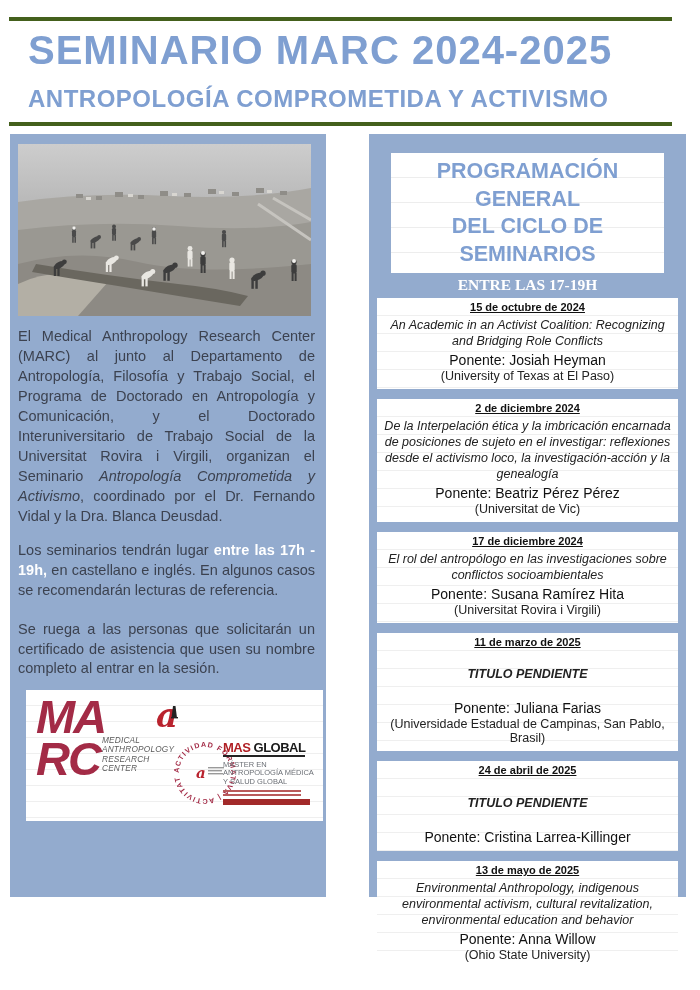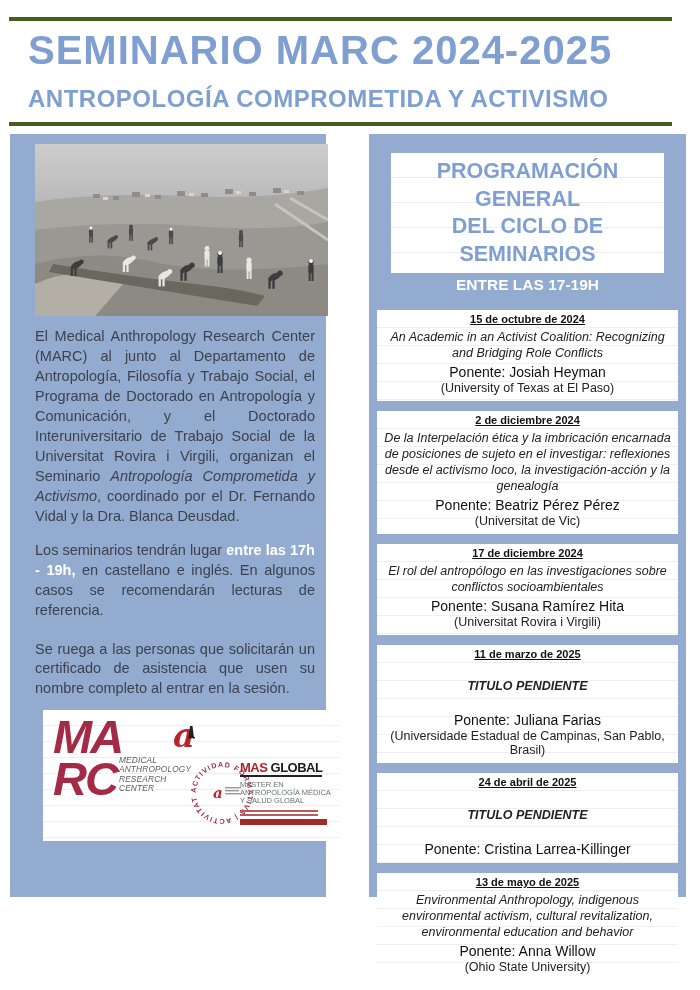--- a/index.html
+++ b/index.html
@@ -15,21 +15,21 @@
     text-align:left; padding:7px 0 0 28px; line-height:1.1;
   }
   .sub-title {
     color:#7f9fd1; font-size:24px; font-weight:bold; letter-spacing:.5px;
     padding:14px 0 10px 28px; line-height:1.1;
   }
 
   
   .columns { display:flex; margin:8px 14px 0 10px; gap:7px; height:763px; }
   .col { background:#93abce; }
-  .left-col  { width:316px; padding:10px 11px 0 25px; }
+  .left-col  { width:316px; padding:10px 11px 0 8px; }
   .right-col { flex:1; display:flex; flex-direction:column;margin-left:36px; }
 
   
   .photo-wrap { width:293px; height:172px; overflow:hidden; background:#b9b9b9; }
   .photo-wrap svg { display:block; }
 
   
   .para { color:#3c4250; font-size:14.5px; line-height:1.375; }
   .p1 { margin-top:11px; text-align:justify; }
   .p2 { margin-top:14px; text-align:justify; }
@@ -62,21 +62,21 @@
   .mas-micro { margin-top:4px; }
   .mas-micro .mline { height:2px; background:#b95a5a; margin-bottom:2px; width:85%; }
   .mas-bar { height:6px; background:#a22a2a; margin-top:3px; width:95%; }
 
   
   .prog-header {
     background:#fff; margin:19px 22px 0 22px; padding:5px 4px;
     background-image:repeating-linear-gradient(to bottom,#ffffff 0 24px,#ededed 24px 25px);
     text-align:center; color:#7f9fd1; font-size:21.5px; font-weight:bold; line-height:1.28;
   }
-  .time-banner { color:#ffffff; font-size:15.5px; font-weight:bold; text-align:center; padding:3px 0 16px; }
+  .time-banner { color:#ffffff; font-size:15.5px; font-weight:bold; text-align:center; padding:3px 0 4px;font-family:Liberation Serif, serif; }
   .card {
     background:#fff; margin:0 8px 10px 8px; padding:3px 6px 6px; text-align:center;
     background-image:repeating-linear-gradient(to bottom,#ffffff 0 17px,#efefef 17px 18px);
   }
   .card .date { color:#111; font-size:11px; font-weight:bold; text-decoration:underline; line-height:1.25; }
   .card .stitle { color:#222; font-size:12.5px; font-style:italic; line-height:1.28; margin-top:2px; }
   .card.pending .stitle { font-weight:bold; margin:17px 0 18px; }
   .card .ponente { color:#111; font-size:14px; margin-top:3px; }
   .card .ponente .plabel { font-weight:normal; }
   .card .affil { color:#222; font-size:12.5px; margin-top:1px; }

